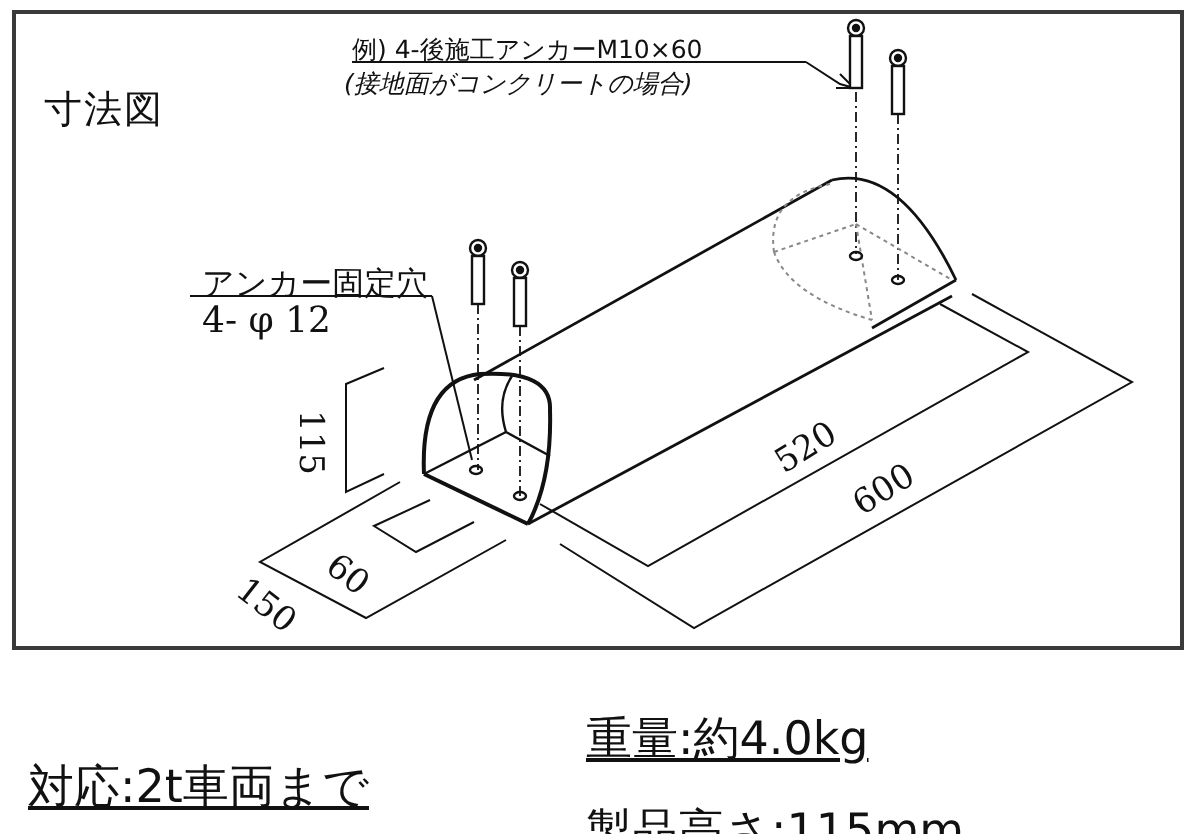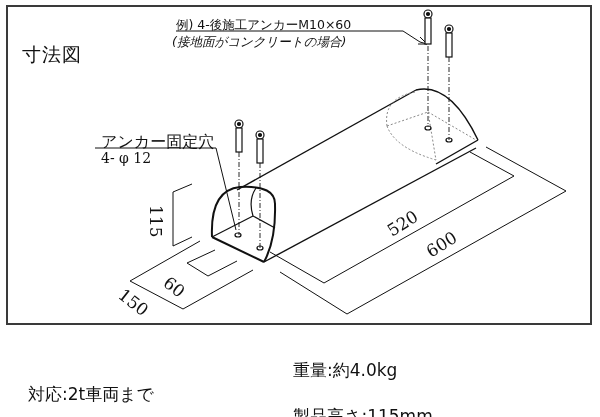--- a/index.html
+++ b/index.html
@@ -6,26 +6,26 @@
     body { width: 600px; height: 417px; position: relative; overflow: hidden;
            font-family: "DejaVu Sans", "Liberation Sans", sans-serif; color: #111; }
     .frame { position: absolute; left: 6px; top: 5px; width: 582px; height: 316px;
              border: 2px solid #3a3a3a; box-sizing: content-box; }
     .title { position: absolute; left: 22px; top: 10px; font-size: 19px; letter-spacing: 1px;
              font-family: "DejaVu Serif", "Liberation Serif", serif; margin-top: 32px; }
     .note { position: absolute; font-size: 12.5px; line-height: 16px; white-space: nowrap; }
     .note.anchor1 { left: 176px; top: 17px; }
     .note.anchor2 { left: 172px; top: 34px; font-style: italic; }
     .hole-label { position: absolute; left: 101px; top: 132px; font-size: 16px; white-space: nowrap; }
-    .hole-spec { position: absolute; left: 101px; top: 150px; font-size: 14px; white-space: nowrap;
+    .hole-spec { position: absolute; left: 101px; top: 150px; font-size: 18px; white-space: nowrap;
                  font-family: "DejaVu Serif", "Liberation Serif", serif; }
     svg.drawing { position: absolute; left: 0; top: 0; }
     .dim { font-family: "DejaVu Serif", "Liberation Serif", serif; font-size: 17px; fill: #111; }
-    .spec { position: absolute; font-size: 17px; white-space: nowrap; line-height: 22px; }
-    .spec.compat { left: 28px; top: 383px; }
+    .spec { position: absolute; font-size: 23px; white-space: nowrap; line-height: 22px; text-decoration: underline; }
+    .spec.compat { left: 14px; top: 383px; }
     .spec.weight { left: 293px; top: 359px; }
     .spec.height { left: 293px; top: 405px; }
   </style>
 </head>
 <body>
 
 <div class="frame"></div>
 
 <div class="title">寸法図</div>
 

